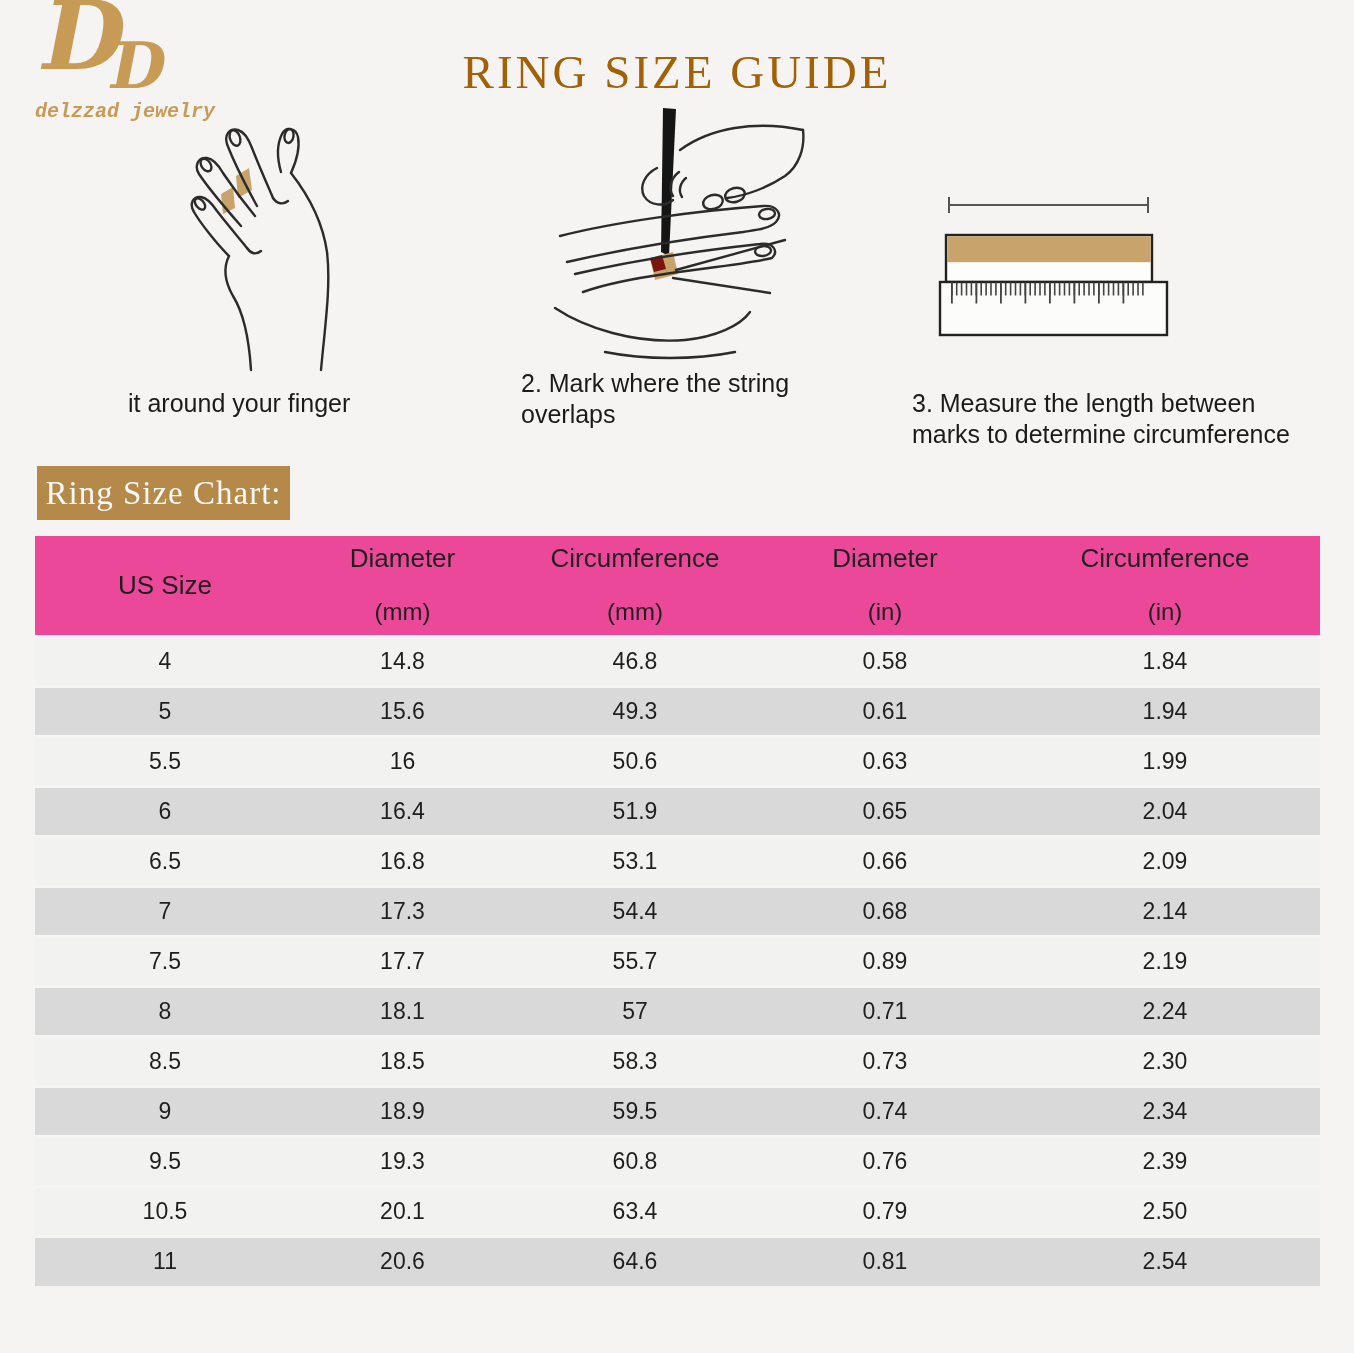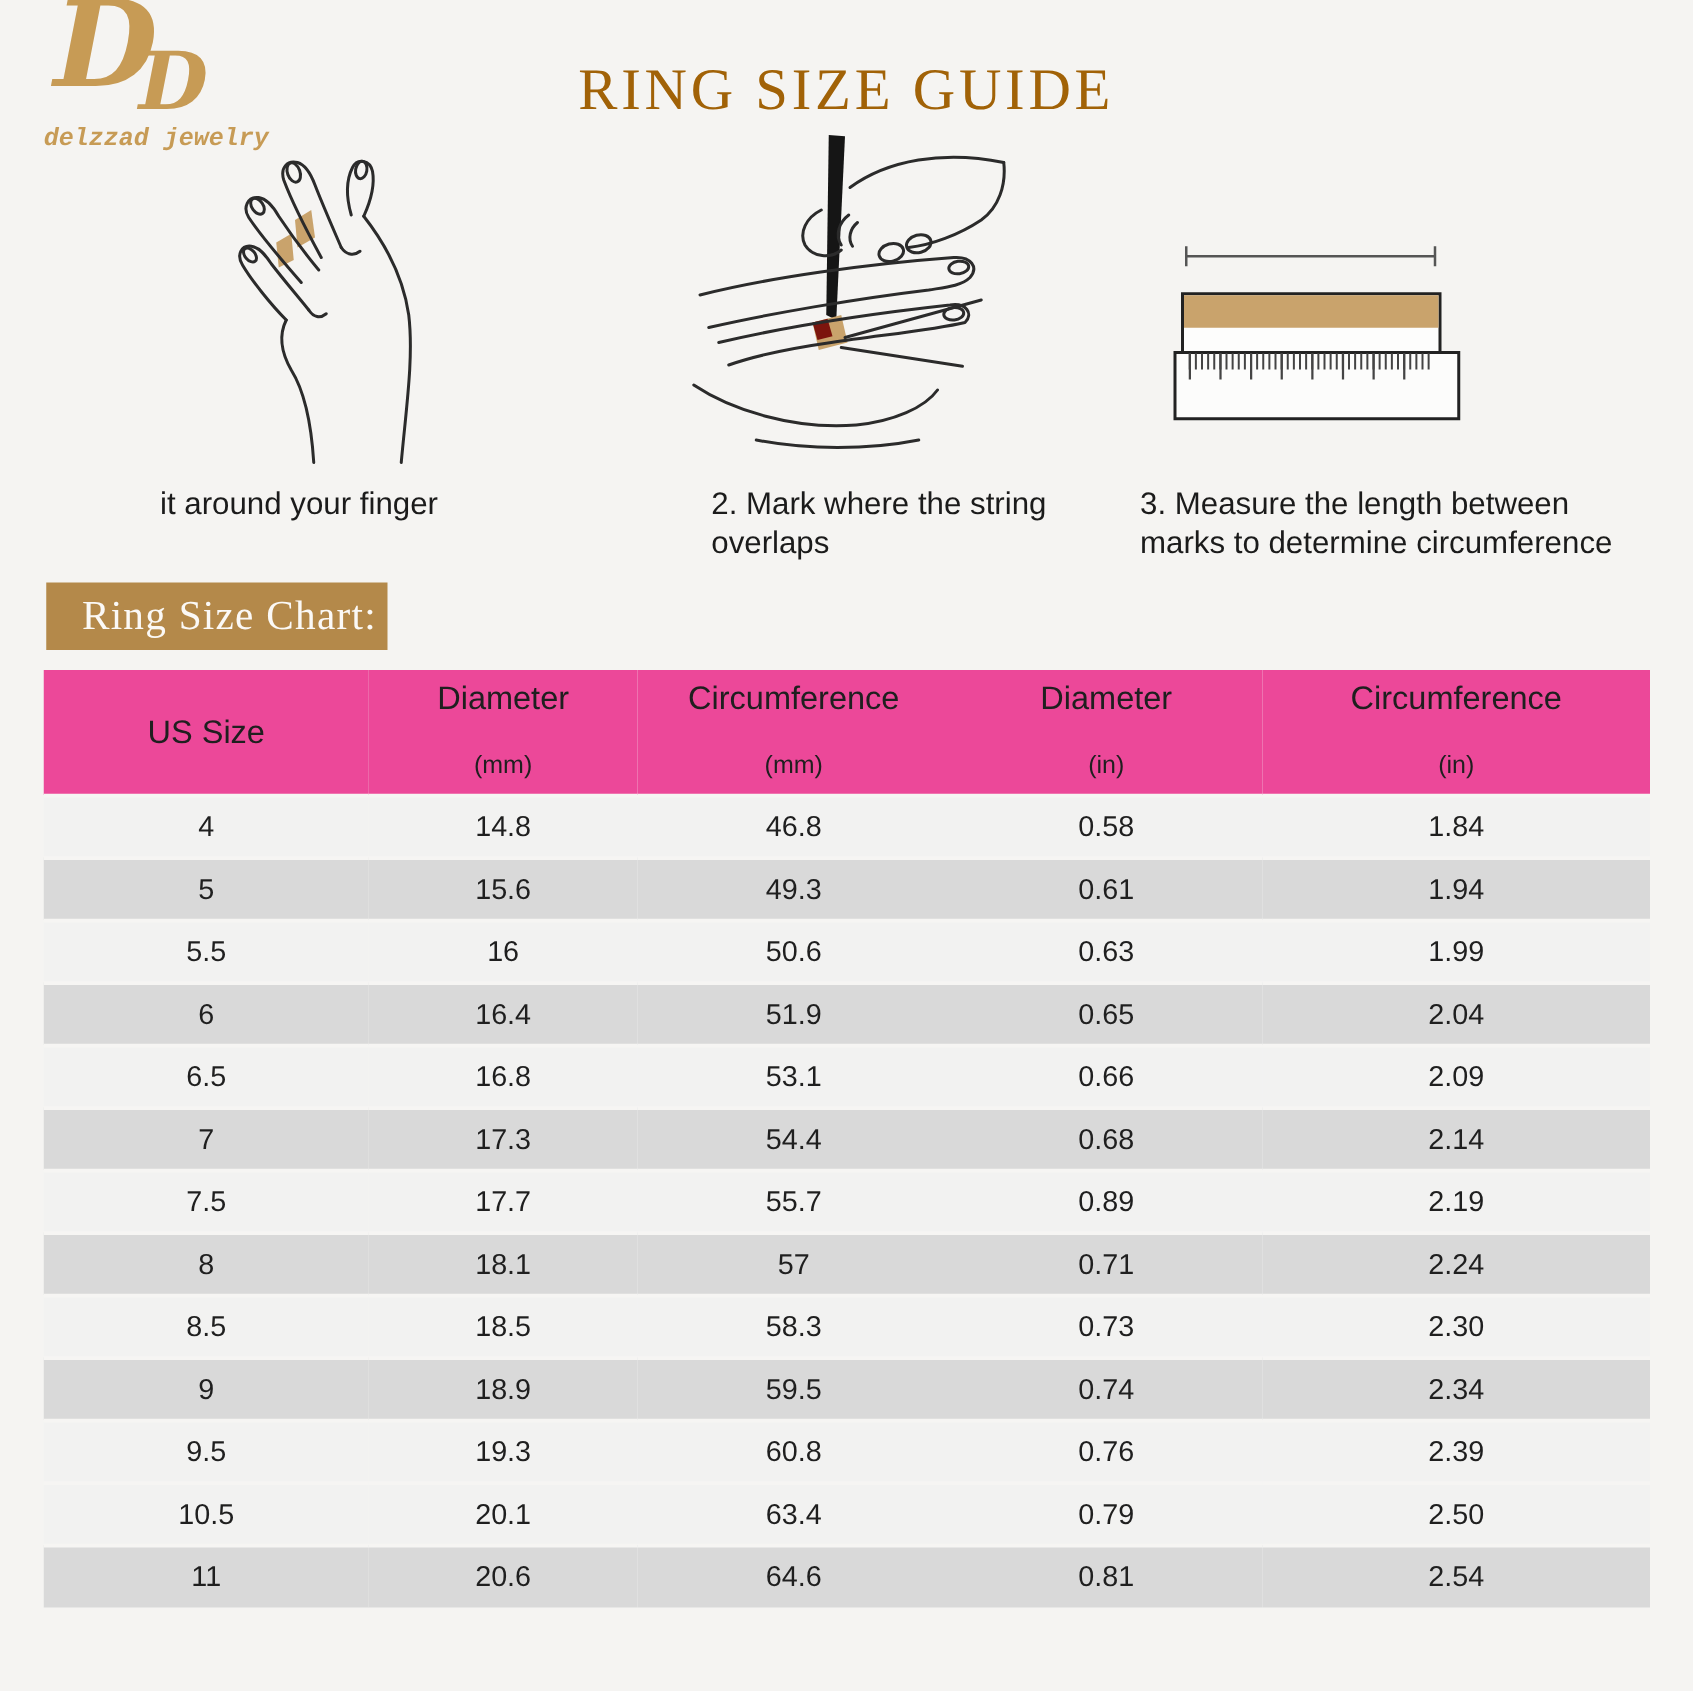--- a/index.html
+++ b/index.html
@@ -23,35 +23,35 @@
 
   
   .ill{position:absolute;}
   .ill svg{display:block;}
   .sketch{stroke:#2b2b2b;stroke-width:2.4;fill:none;stroke-linecap:round;stroke-linejoin:round;}
   .thin{stroke:#555;stroke-width:2;fill:none;}
 
   
   .caption{position:absolute;font-size:25px;line-height:31px;color:#1b1b1b;white-space:nowrap;}
   .cap1{left:128px;top:388px;}
-  .cap2{left:521px;top:388px;margin-left:48px;}
+  .cap2{left:521px;top:368px;}
   .cap3{left:912px;top:388px;}
 
   
   .chart-badge{position:absolute;left:37px;top:466px;width:253px;height:54px;
                background:#b4894a;color:#fbf9f6;display:flex;align-items:center;justify-content:center;
-               font-family:"Liberation Serif",serif;font-size:33px;letter-spacing:1px;padding-left:20px;}
+               font-family:"Liberation Serif",serif;font-size:33px;letter-spacing:1px;}
 
   
   .size-table{position:absolute;left:35px;top:536px;width:1285px;border-collapse:collapse;
               table-layout:fixed;font-size:23px;color:#1f1f1f;}
   .size-table thead tr{height:100px;background:#ec4899;}
   .size-table th{font-weight:400;text-align:center;vertical-align:middle;padding:0;}
   .size-table th .hl{font-size:26px;line-height:30px;}
-  .size-table th .hu{font-size:20px;line-height:30px;margin-top:24px;}
+  .size-table th .hu{font-size:24px;line-height:30px;margin-top:24px;}
   .size-table tbody tr{height:50px;}
   .size-table tbody tr.row-light{background:#f2f2f1;}
   .size-table tbody tr.row-dark{background:#d9d9d9;}
   .size-table tbody td{text-align:center;vertical-align:middle;border-top:3px solid #f6f5f3;padding:0;}
 </style>
 </head>
 <body>
 
 <div class="page">
 

